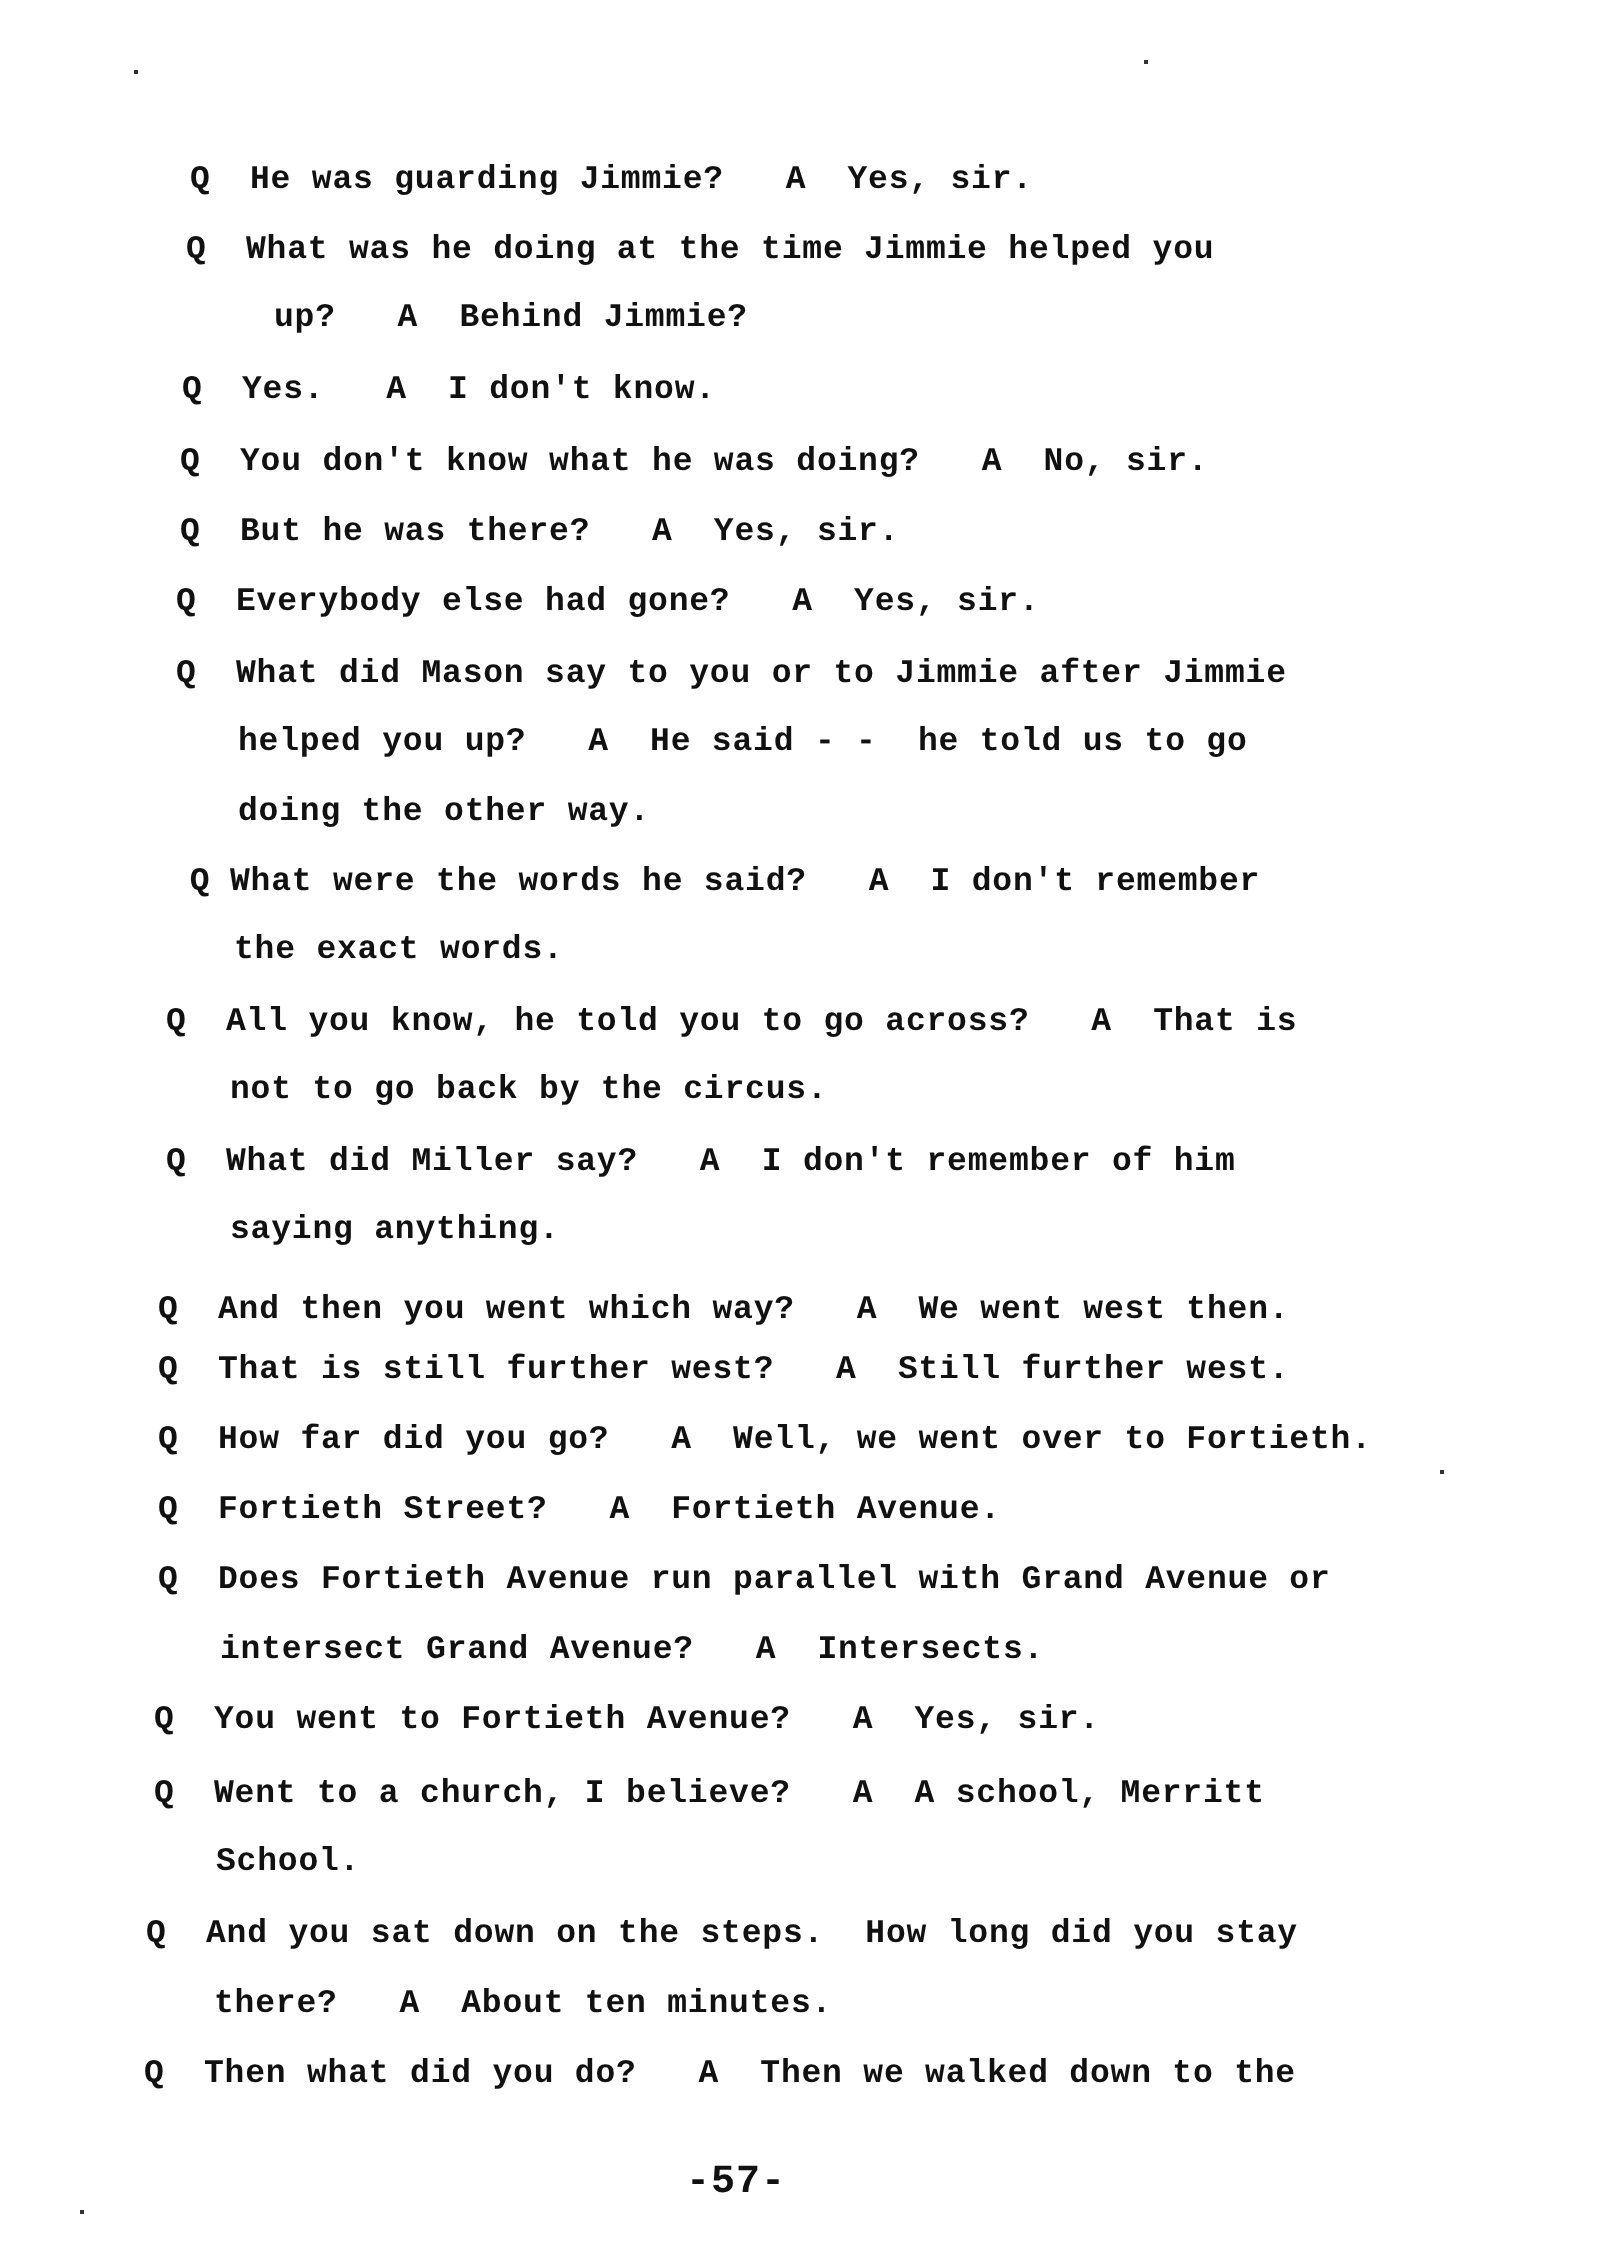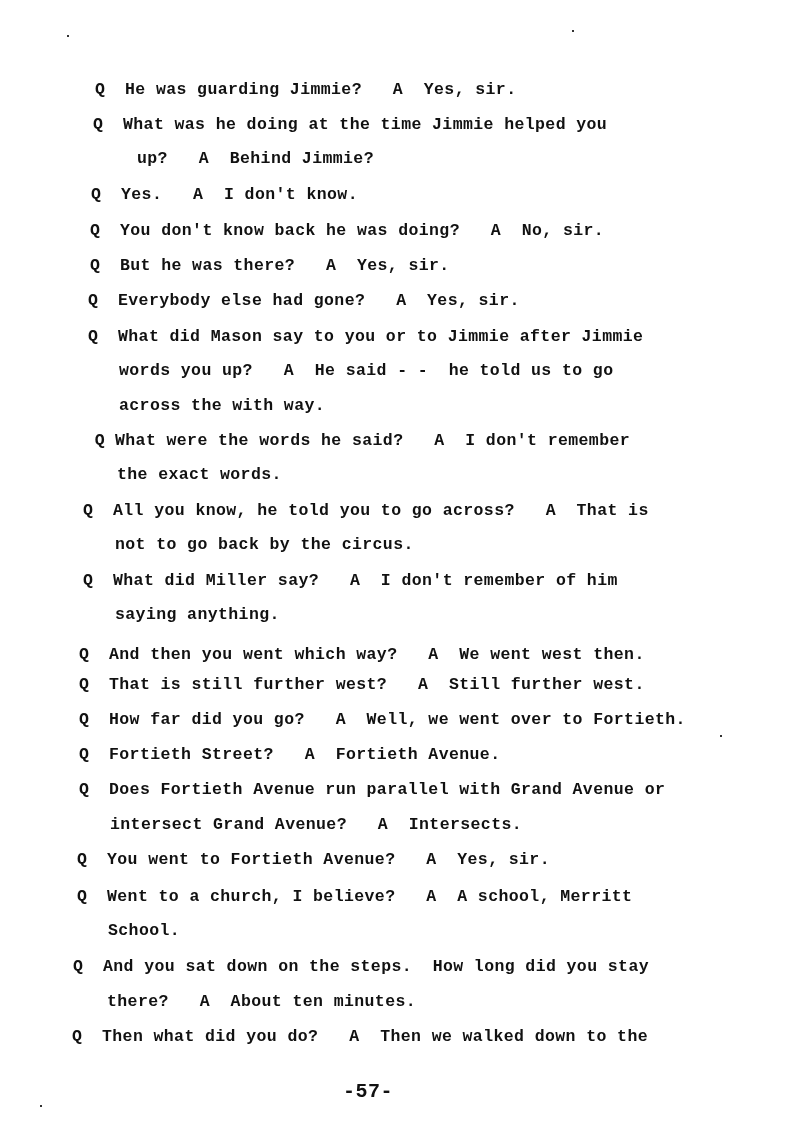--- a/index.html
+++ b/index.html
@@ -48,26 +48,26 @@
   </style>
 </head>
 <body>
 
 <div class="page">
   <div id="lines">
       <div class="line" style="left: 95px; top: 80px;"><span class="q">Q</span><span>He was guarding Jimmie?   A  Yes, sir.</span></div>
       <div class="line" style="left: 93px; top: 115px;"><span class="q">Q</span><span>What was he doing at the time Jimmie helped you</span></div>
       <div class="line" style="left: 125px; top: 149px; margin-left: 12px;"><span>up?   A  Behind Jimmie?</span></div>
       <div class="line" style="left: 91px; top: 185px;"><span class="q">Q</span><span>Yes.   A  I don't know.</span></div>
-      <div class="line" style="left: 90px; top: 221px;"><span class="q">Q</span><span>You don't know back he was doing?   A  No, sir.</span></div>
+      <div class="line" style="left: 90px; top: 221px;"><span class="q">Q</span><span>You don't know what he was doing?   A  No, sir.</span></div>
       <div class="line" style="left: 90px; top: 256px;"><span class="q">Q</span><span>But he was there?   A  Yes, sir.</span></div>
       <div class="line" style="left: 88px; top: 291px;"><span class="q">Q</span><span>Everybody else had gone?   A  Yes, sir.</span></div>
       <div class="line" style="left: 88px; top: 327px;"><span class="q">Q</span><span>What did Mason say to you or to Jimmie after Jimmie</span></div>
-      <div class="line" style="left: 119px; top: 361px;"><span>words you up?   A  He said - -  he told us to go</span></div>
-      <div class="line" style="left: 119px; top: 396px;"><span>across the with way.</span></div>
+      <div class="line" style="left: 119px; top: 361px;"><span>helped you up?   A  He said - -  he told us to go</span></div>
+      <div class="line" style="left: 119px; top: 396px;"><span>doing the other way.</span></div>
       <div class="line" style="left: 85px; top: 431px; text-align: center;"><span class="q">Q</span><span>What were the words he said?   A  I don't remember</span></div>
       <div class="line" style="left: 117px; top: 465px;"><span>the exact words.</span></div>
       <div class="line" style="left: 83px; top: 501px;"><span class="q">Q</span><span>All you know, he told you to go across?   A  That is</span></div>
       <div class="line" style="left: 115px; top: 535px;"><span>not to go back by the circus.</span></div>
       <div class="line" style="left: 83px; top: 571px;"><span class="q">Q</span><span>What did Miller say?   A  I don't remember of him</span></div>
       <div class="line" style="left: 115px; top: 605px;"><span>saying anything.</span></div>
       <div class="line" style="left: 79px; top: 645px;"><span class="q">Q</span><span>And then you went which way?   A  We went west then.</span></div>
       <div class="line" style="left: 79px; top: 675px;"><span class="q">Q</span><span>That is still further west?   A  Still further west.</span></div>
       <div class="line" style="left: 79px; top: 710px;"><span class="q">Q</span><span>How far did you go?   A  Well, we went over to Fortieth.</span></div>
       <div class="line" style="left: 79px; top: 745px;"><span class="q">Q</span><span>Fortieth Street?   A  Fortieth Avenue.</span></div>

